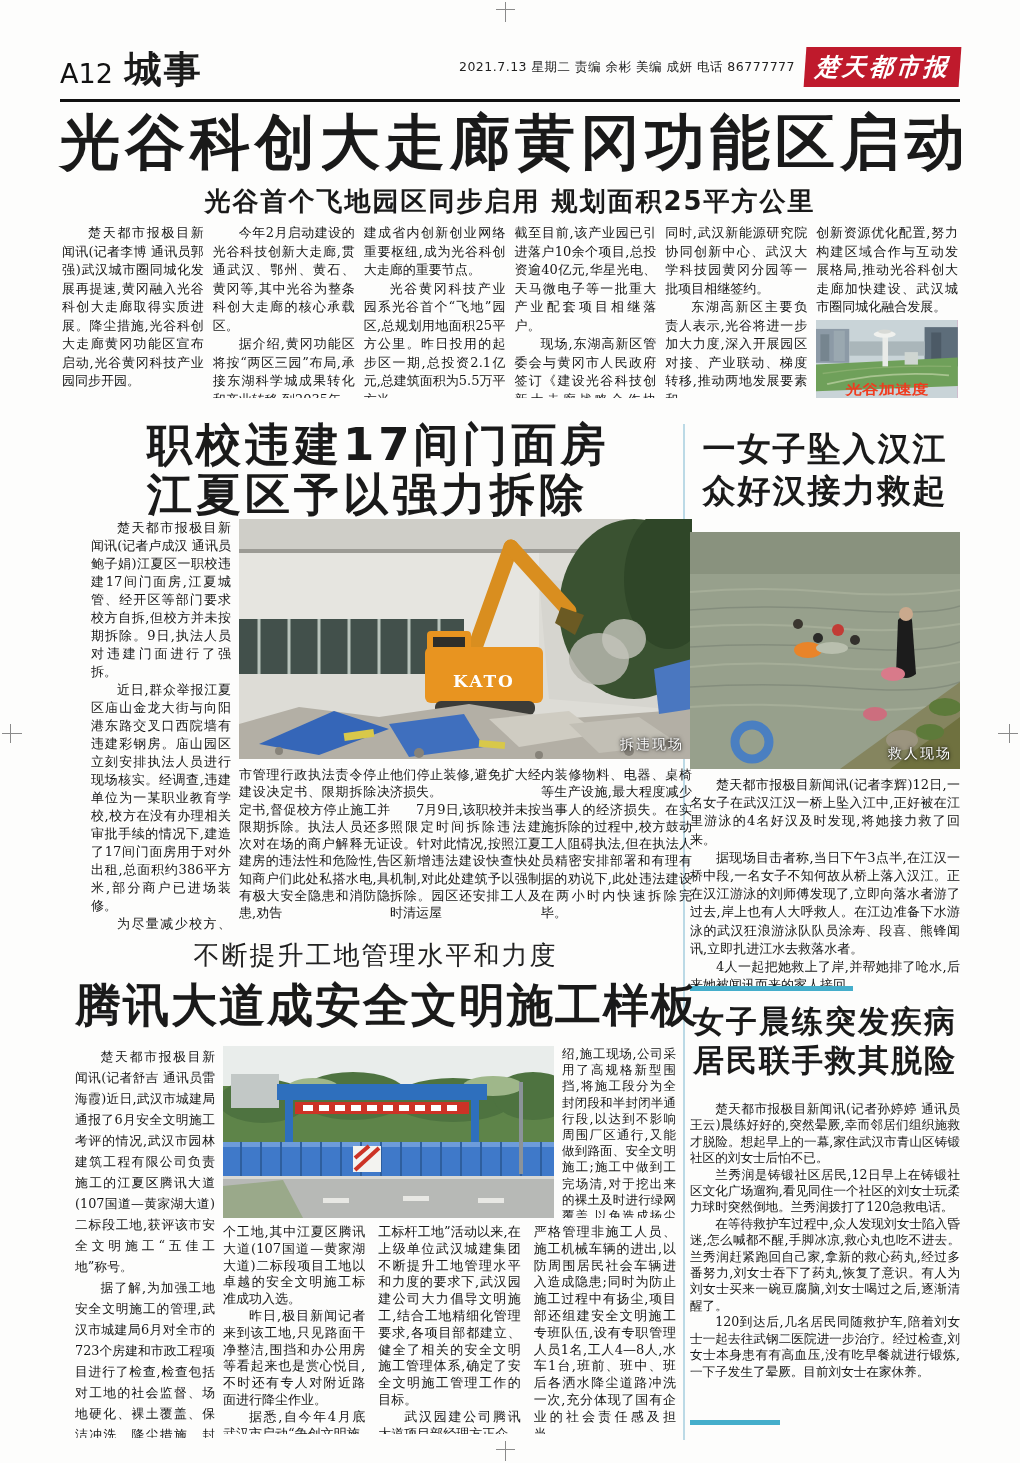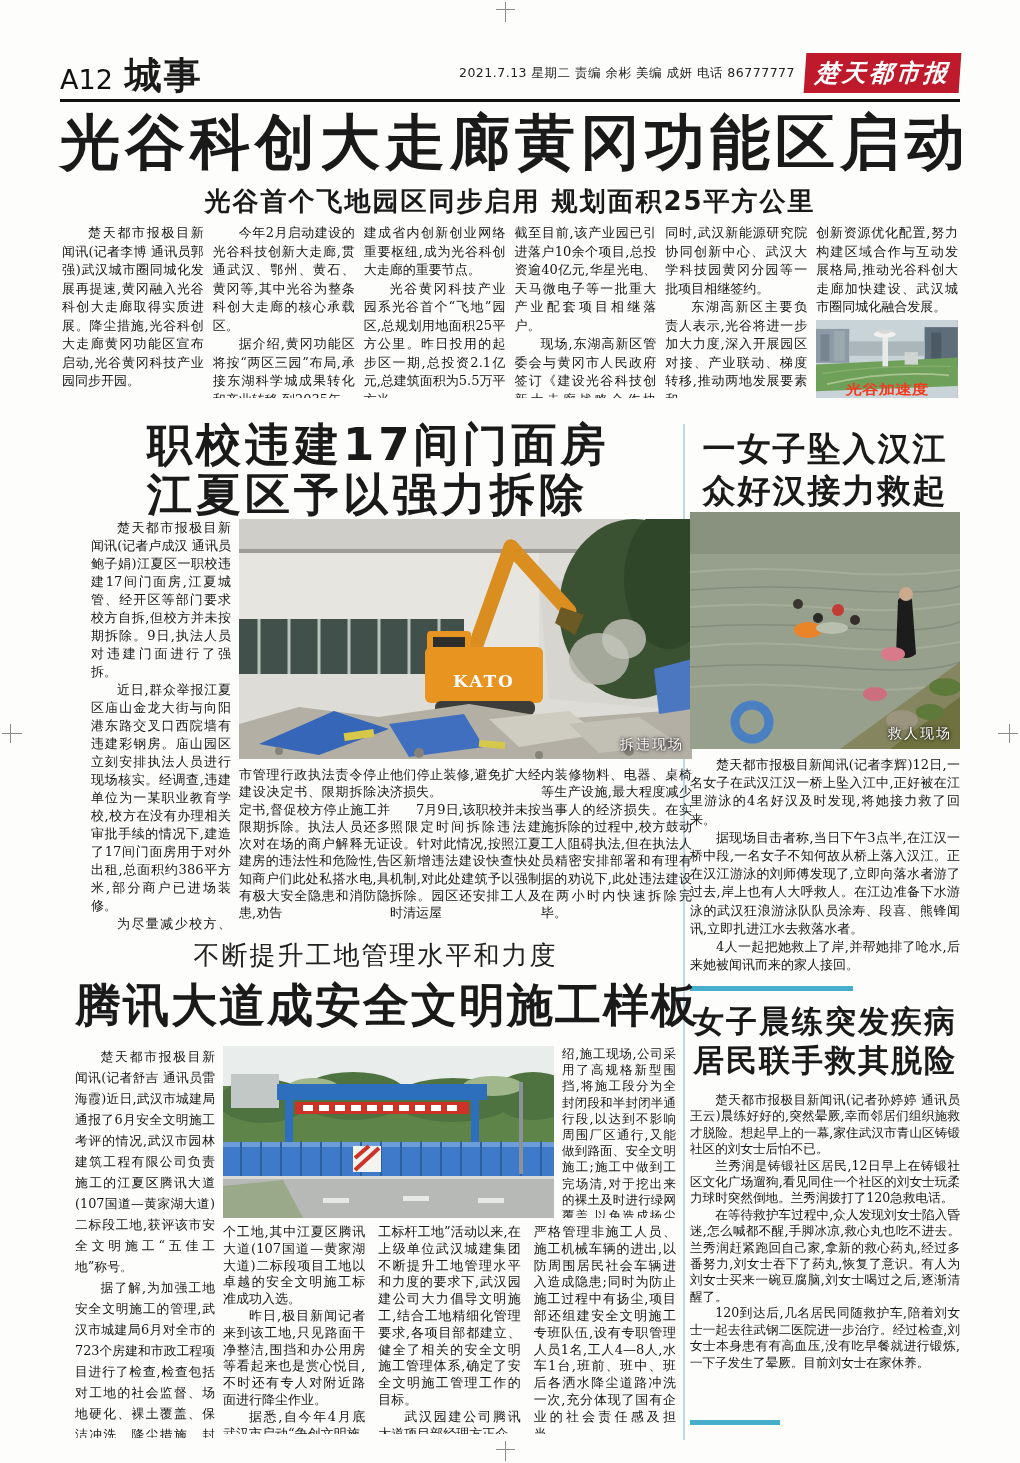--- a/index.html
+++ b/index.html
@@ -5,21 +5,21 @@
   html,body{margin:0;padding:0;}
   body{width:1020px;height:1463px;background:#f6f6f4;font-family:"DejaVu Sans","Liberation Sans",sans-serif;}
   #page{position:relative;width:1020px;height:1463px;background:#fdfdfc;overflow:hidden;color:#1a1a1a;}
   .abs{position:absolute;}
   p{margin:0;padding:0;}
 
   
   .crop{position:absolute;background:#8a8a8a;}
 
   
-  #header{left:60px;top:54px;width:900px;height:48px;border-bottom:3px solid #111;display:flex;align-items:flex-end;justify-content:space-between;padding-bottom:6px;box-sizing:border-box;}
+  #header{left:60px;top:54px;width:900px;height:48px;border-bottom:3px solid #111;display:flex;align-items:flex-end;justify-content:space-between;padding-bottom:12px;box-sizing:border-box;}
   .hdr-left{display:flex;align-items:flex-end;gap:12px;}
   .page-code{font-size:27px;color:#111;line-height:1;}
   .section-name{font-size:37px;font-weight:900;line-height:.95;letter-spacing:2px;}
   .hdr-right{display:flex;align-items:center;gap:10px;}
   .dateline{font-size:12.5px;color:#222;letter-spacing:.5px;}
   .masthead{background:#bf1a2c;color:#fff;font-family:"DejaVu Serif","Liberation Serif",serif;font-style:italic;font-weight:bold;font-size:24px;line-height:40px;height:40px;padding:0 10px;letter-spacing:3px;transform:skewX(-4deg);}
 
   
   .lead-headline{left:60px;top:110px;width:900px;text-align:center;font-size:60px;font-weight:900;letter-spacing:5px;line-height:1.08;white-space:nowrap;}
   .lead-subhead{left:60px;top:184px;width:900px;text-align:center;font-size:26px;font-weight:700;letter-spacing:2px;}
@@ -45,21 +45,21 @@
   .demo-body{position:absolute;left:16px;top:99px;width:601px;display:flex;gap:8px;}
   .demo-col1{width:140px;height:416px;overflow:hidden;line-height:18px;}
   .demo-right{width:453px;}
   .demo-photo{width:453px;height:240px;}
   .demo-below{display:flex;margin-top:7px;height:168px;overflow:hidden;}
   .demo-below .col{flex:1;overflow:hidden;line-height:17.3px;}
 
   
   #rescue{left:690px;top:428px;width:270px;height:560px;}
   .rescue-headline{text-align:center;font-size:33px;font-weight:900;line-height:42px;letter-spacing:2px;}
-  .rescue-photo{width:270px;height:237px;margin-top:0;}
+  .rescue-photo{width:270px;height:237px;margin-top:20px;}
   .rescue-paras{margin-top:7px;height:215px;overflow:hidden;line-height:18.2px;}
 
   
   .teal{position:absolute;background:#45aecb;}
   .vdiv{position:absolute;left:683px;top:424px;width:2px;height:1016px;background:#bcdae6;}
 
   
   #tencent{left:75px;top:938px;width:601px;height:494px;}
   .tencent-kicker{text-align:center;font-size:26px;font-weight:500;letter-spacing:2px;color:#222;}
   .tencent-headline{text-align:center;font-size:46px;font-weight:900;letter-spacing:2px;margin-top:2px;white-space:nowrap;}
@@ -68,21 +68,21 @@
   .ten-right{width:453px;}
   .ten-top{display:flex;gap:8px;}
   .ten-photo{width:331px;height:172px;}
   .ten-beside{width:114px;height:172px;overflow:hidden;line-height:16.2px;font-size:12.5px;}
   .ten-below{display:flex;gap:13px;margin-top:6px;height:210px;overflow:hidden;}
   .ten-below .col{flex:1;overflow:hidden;line-height:16.8px;}
 
   
   #morning{left:690px;top:1002px;width:270px;height:412px;}
   .morning-headline{text-align:center;font-size:31px;font-weight:900;line-height:39px;letter-spacing:2px;}
-  .morning-paras{margin-top:12px;height:318px;overflow:hidden;line-height:16.4px;font-size:12.6px;}
+  .morning-paras{margin-top:21px;height:318px;overflow:hidden;line-height:16.4px;font-size:12.6px;}
 </style>
 </head>
 <body>
 
 <div id="page">
 
   <div class="crop" style="left:505px;top:2px;width:1px;height:20px;"></div>
   <div class="crop" style="left:496px;top:9px;width:19px;height:1px;"></div>
   <div class="crop" style="left:505px;top:1441px;width:1px;height:20px;"></div>
   <div class="crop" style="left:496px;top:1449px;width:19px;height:1px;"></div>

